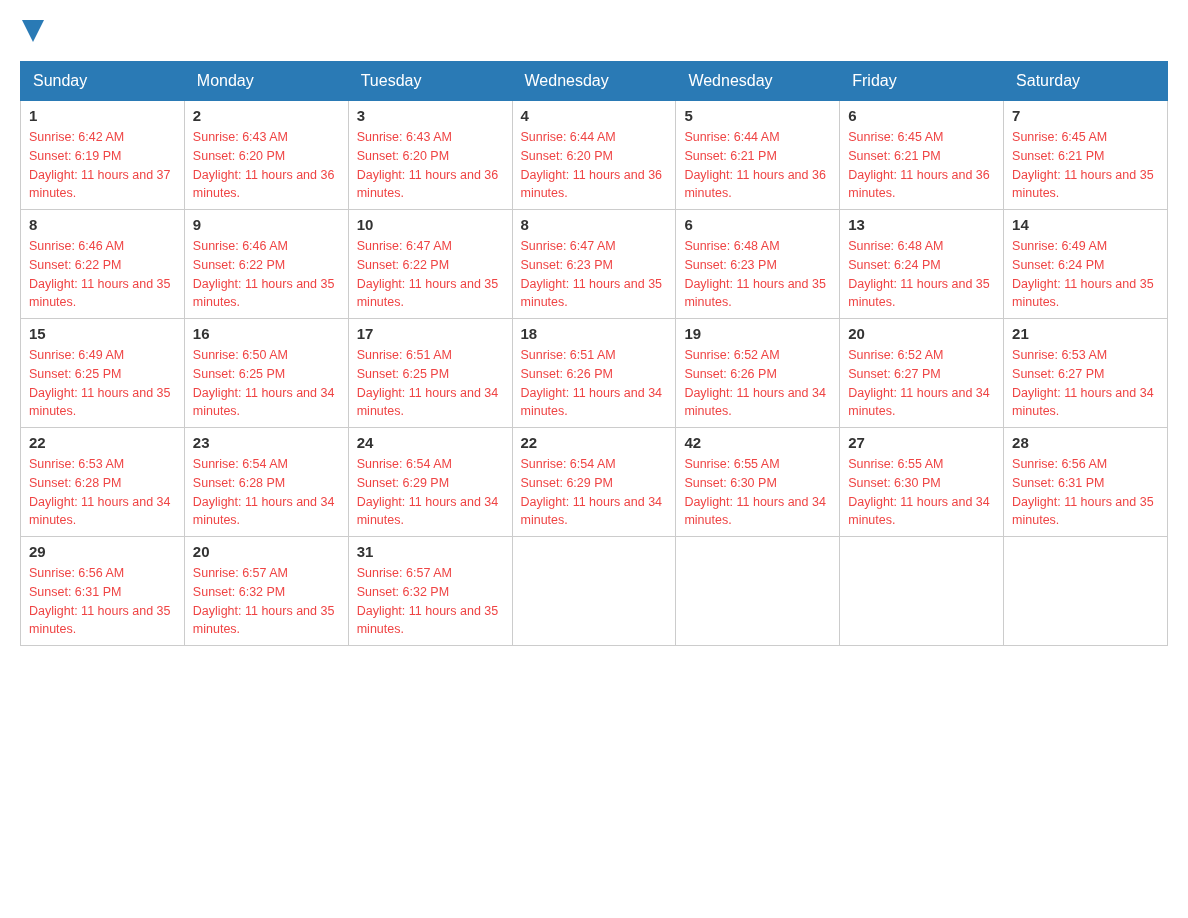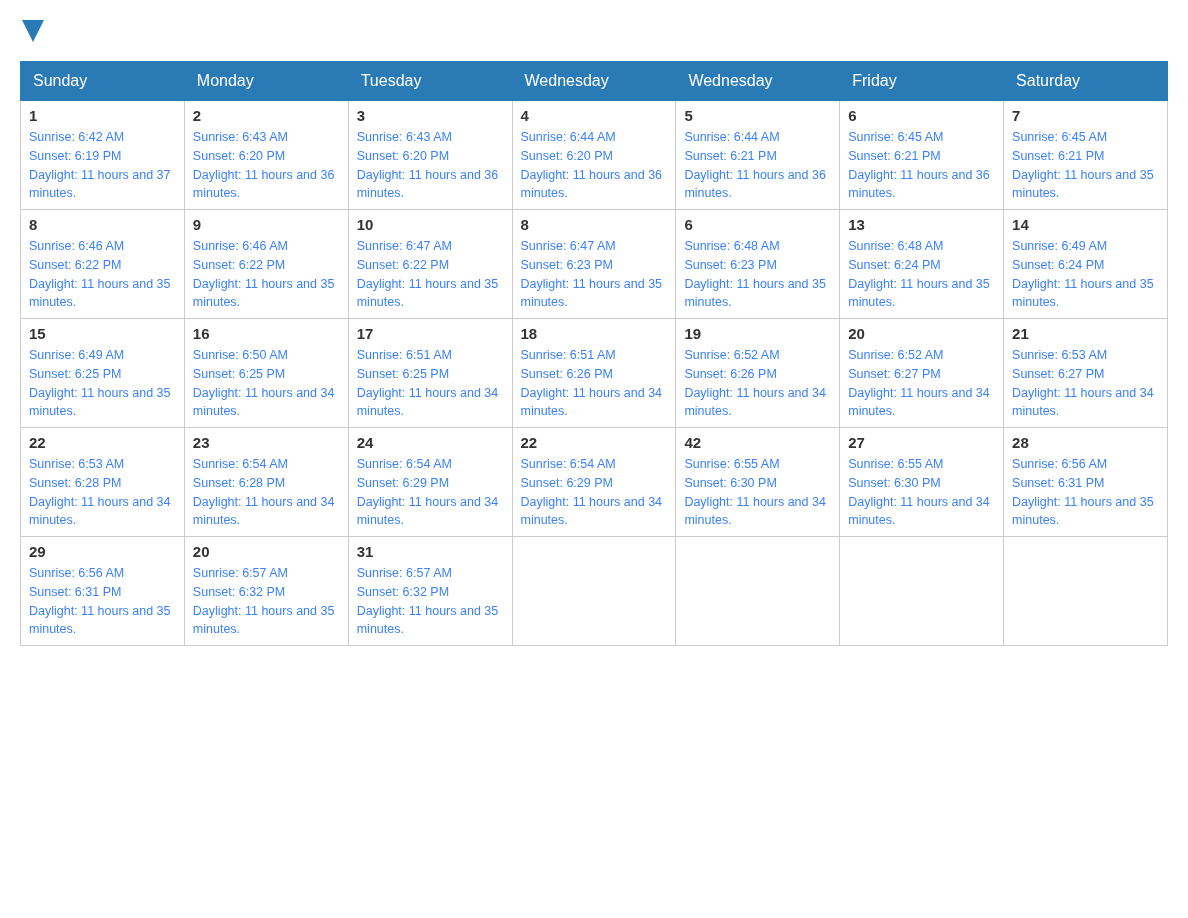--- a/index.html
+++ b/index.html
@@ -61,21 +61,21 @@
     }
     .day-number {
       font-size: 15px;
       font-weight: bold;
       margin-bottom: 4px;
       display: block;
     }
     .day-info {
       font-size: 12.5px;
       line-height: 1.5;
-      color: #3b82f6;
+      color: #ef4444;
     }
     .empty-cell {
       background: #fff;
     }
   </style>
 </head>
 <body>
 
 <div class="header">
   <div class="logo">

